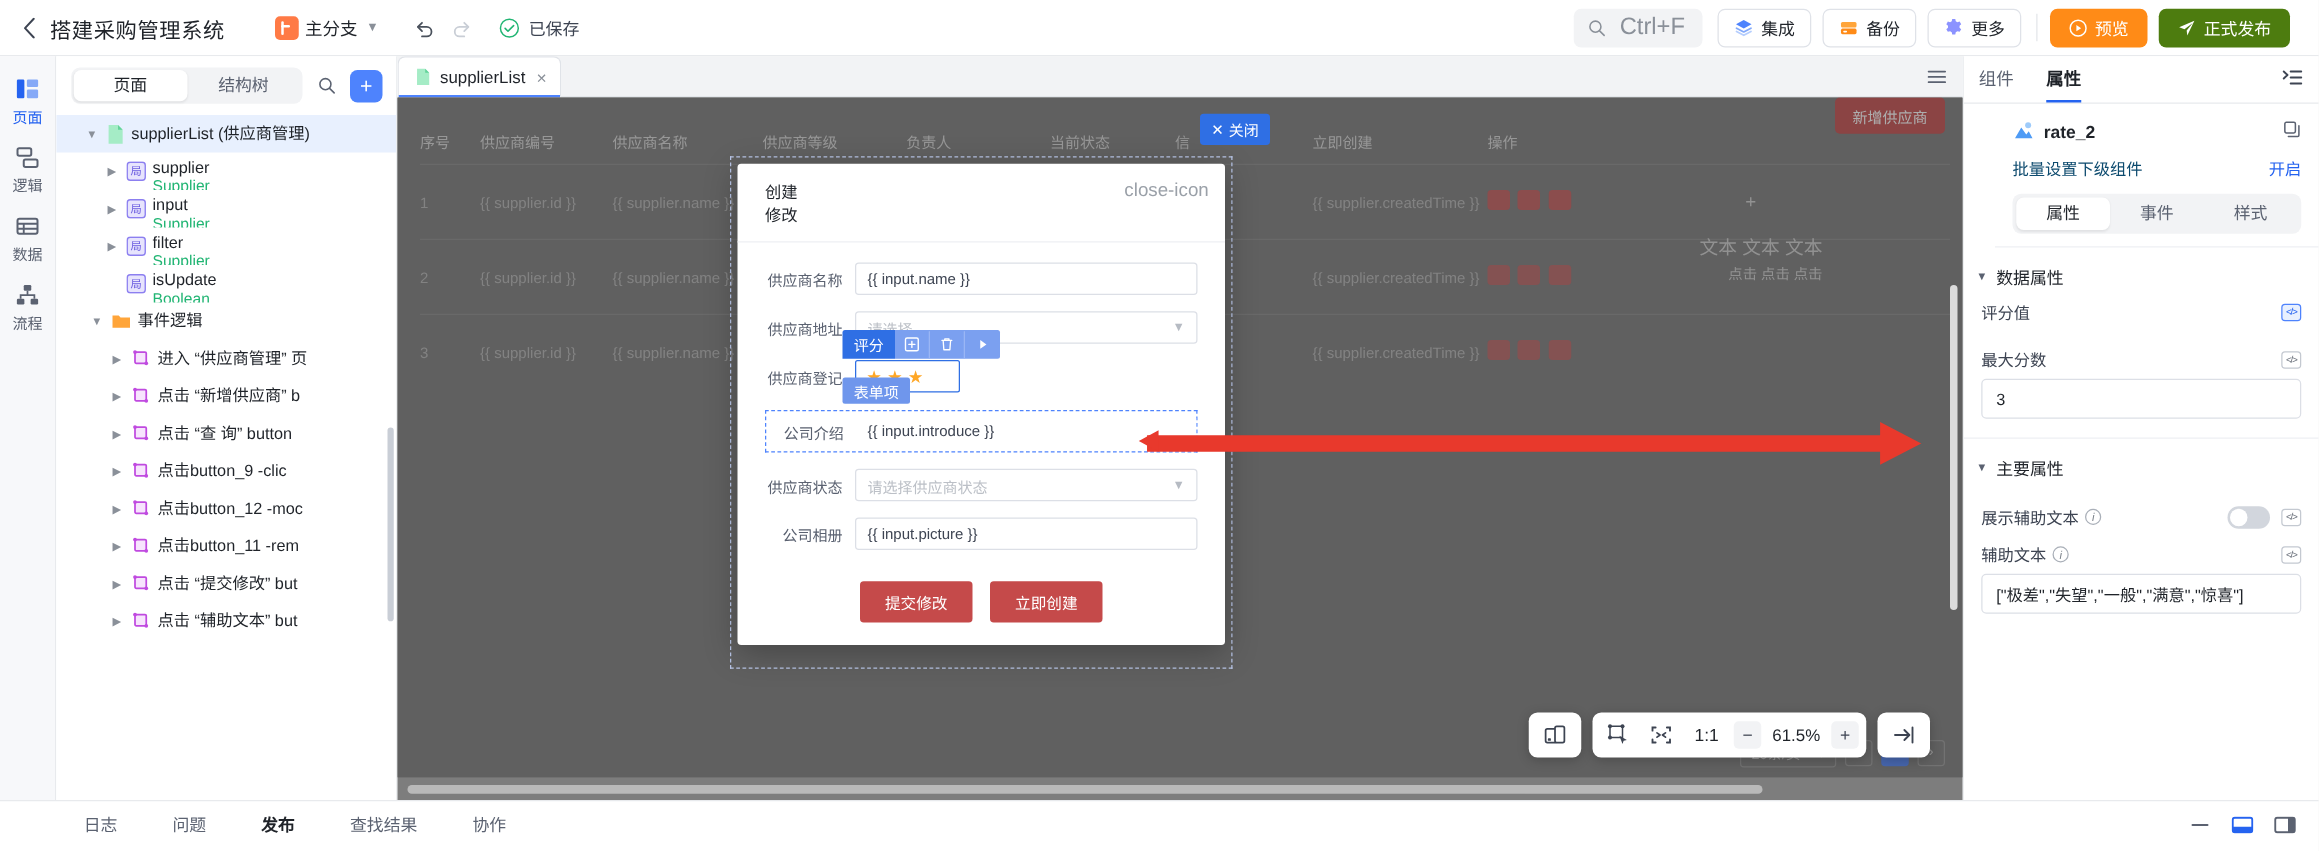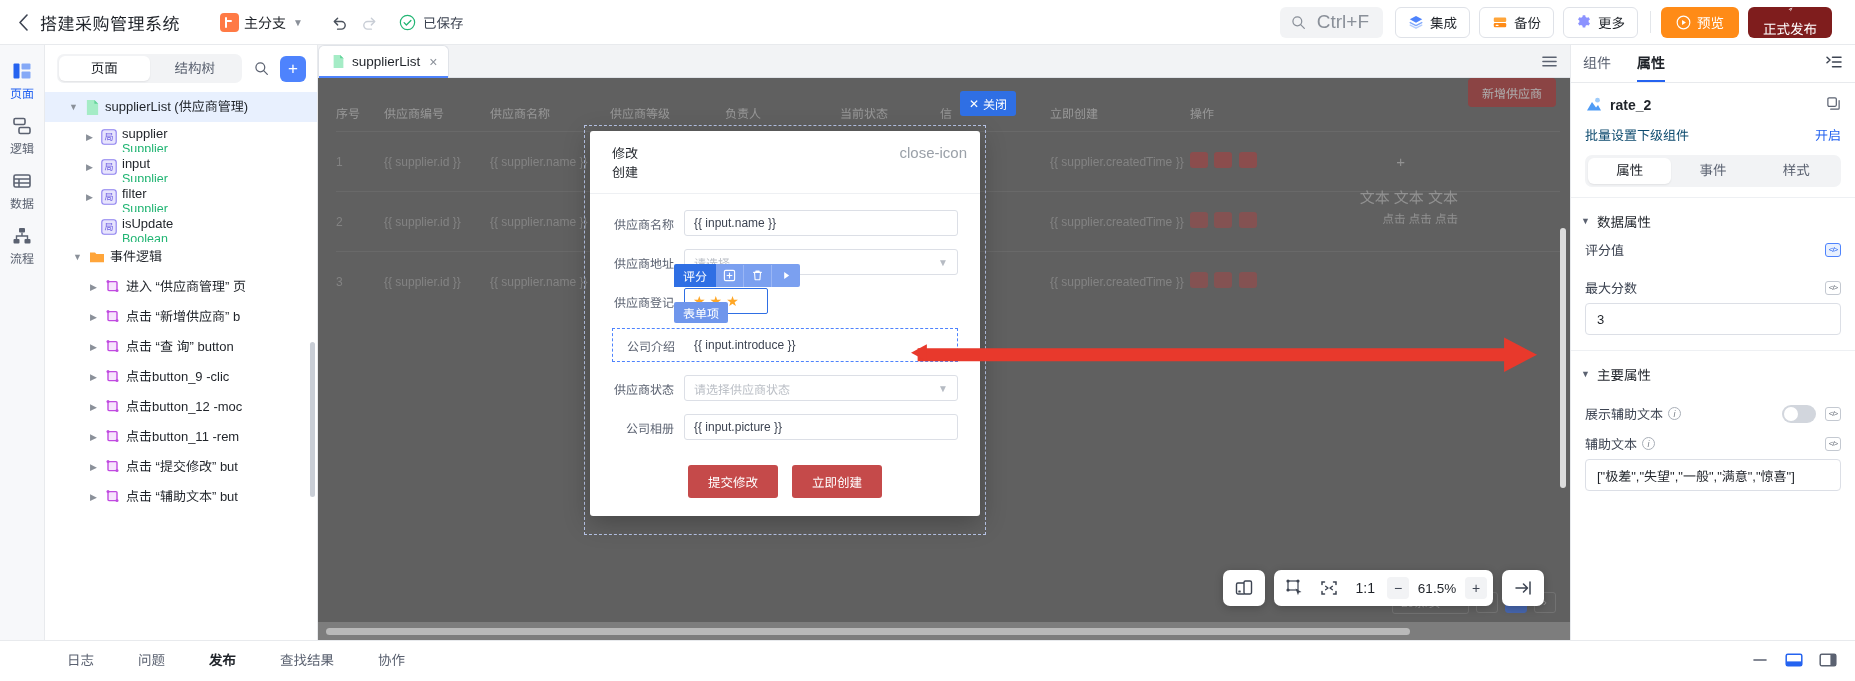--- a/index.html
+++ b/index.html
@@ -60,21 +60,21 @@
     height: 31px; padding: 0 12px; border: 1px solid #dfe2e8; border-radius: 6px;
     background: #fff; cursor: pointer; font-size: 13.5px; color: #1f2329; margin-right: 9px;
   }
   .divider-v { width: 1px; height: 22px; background: #e3e6ea; margin: 0 10px 0 3px; }
   .btn-primary {
     display: flex; align-items: center; gap: 6px;
     height: 31px; padding: 0 15px; border-radius: 6px; border: none;
     cursor: pointer; font-size: 13.5px; color: #fff; margin-right: 9px;
   }
   .btn-orange { background: #ff8b17; }
-  .btn-blue { background: #7f1d1d; flex-direction: column; }
+  .btn-blue { background: #4d7c0f; }
 
   
   .body { flex: 1; display: flex; min-height: 0; position: relative; }
 
   
   .rail {
     width: 45px; flex: 0 0 45px; background: #f7f8fa; border-right: 1px solid #e8eaed;
     padding-top: 9px; display: flex; flex-direction: column; align-items: center; gap: 2px;
   }
   .rail-item {
@@ -264,21 +264,21 @@
     width: 285px; flex: 0 0 285px; background: #fff; border-left: 1px solid #e8eaed;
     display: flex; flex-direction: column; min-height: 0;
   }
   .pr-tabs { display: flex; align-items: center; height: 38px; border-bottom: 1px solid #e8eaed; padding: 0 12px; }
   .pr-tab {
     font-size: 14px; color: #5b6271; margin-right: 26px; line-height: 37px; cursor: pointer; position: relative;
   }
   .pr-tab.active { color: #1f2329; font-weight: 700; }
   .pr-tab.active::after { content: ""; position: absolute; left: 0; right: 0; bottom: 0; height: 2px; background: #2563f0; }
   .pr-collapse { margin-left: auto; color: #3d4452; cursor: pointer; }
-  .pr-head { padding: 13px 14px 10px 14px; border-bottom: 1px solid #eef0f3; }
+  .pr-head { padding: 13px 14px 10px 14px; border-bottom: 1px solid #eef0f3; margin-left: 25px; }
   .pr-title-row { display: flex; align-items: center; gap: 7px; }
   .pr-title { font-size: 14px; font-weight: 700; color: #1f2329; }
   .pr-copy { margin-left: auto; color: #5b6271; cursor: pointer; }
   .pr-batch { display: flex; align-items: center; margin: 11px 0 11px 0; }
   .pr-batch-lbl { font-size: 13px; color: #0c4a6e; }
   .pr-batch-act { margin-left: auto; font-size: 13px; color: #2563f0; cursor: pointer; }
   .pr-seg { display: flex; background: #f2f3f5; border-radius: 7px; padding: 3px; }
   .pr-seg-item {
     flex: 1; text-align: center; line-height: 26px; font-size: 13.5px; border-radius: 6px;
     cursor: pointer; color: #5b6271;
@@ -720,22 +720,22 @@
 
           <div class="modal-outline"></div>
 
           <div class="modal">
             <div class="modal-close-tag">
               <span>✕</span>
               <span>关闭</span>
             </div>
 
             <div class="modal-head">
+              <div class="mh-line">创建</div>
               <div class="mh-line">修改</div>
-              <div class="mh-line">创建</div>
               <div class="modal-x">close-icon</div>
             </div>
 
             <div class="modal-body">
 
               <div class="frow">
                 <div class="flabel">供应商名称</div>
                 <div class="finput">{{ input.name }}</div>
               </div>
 

